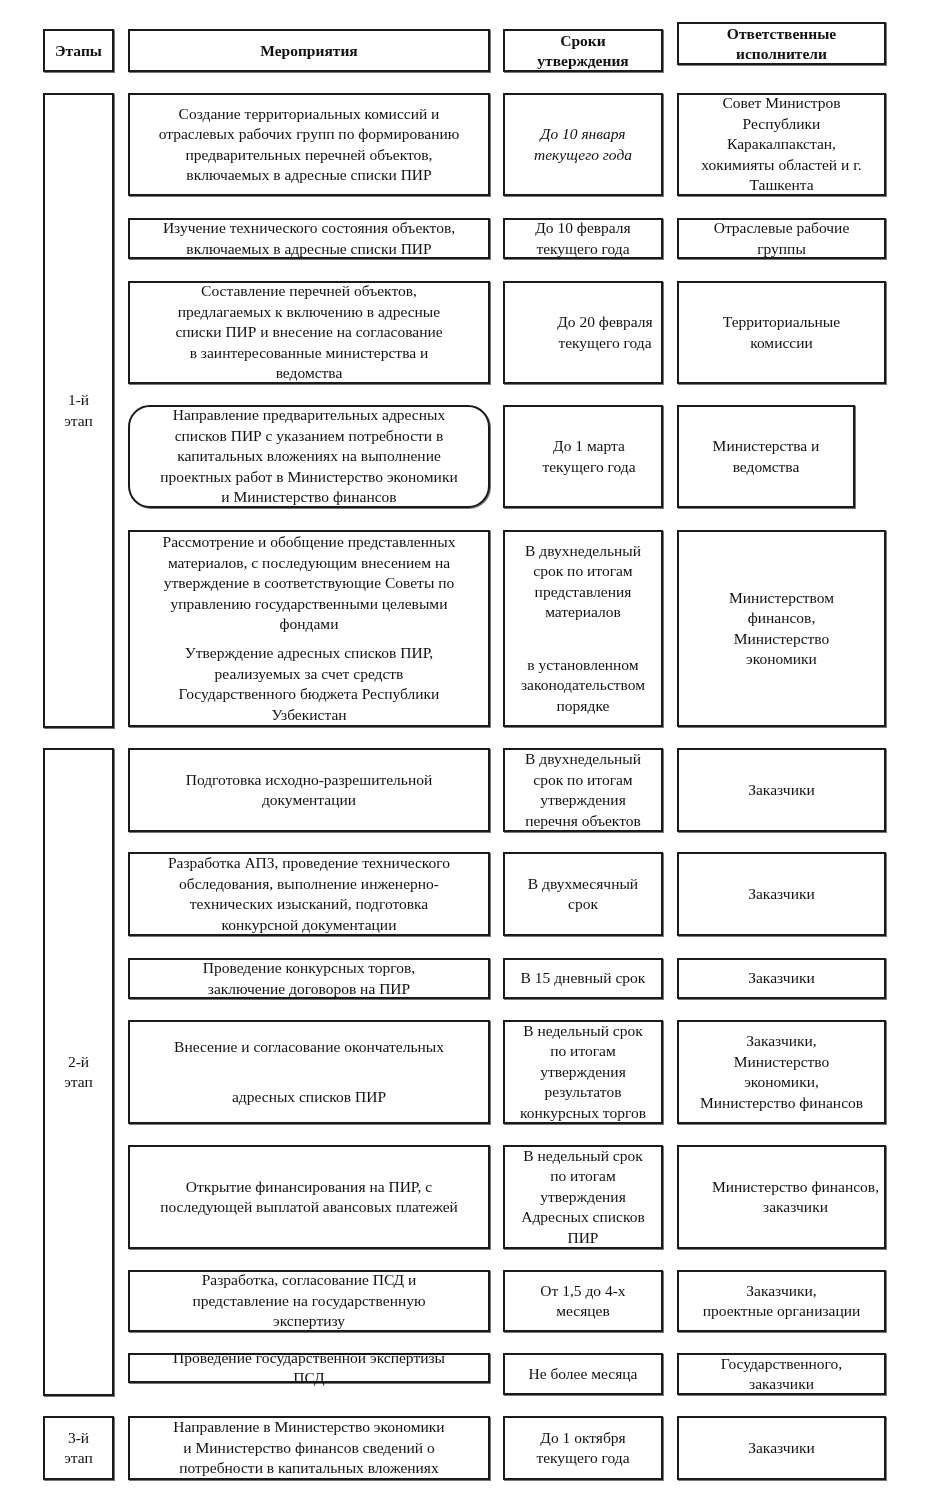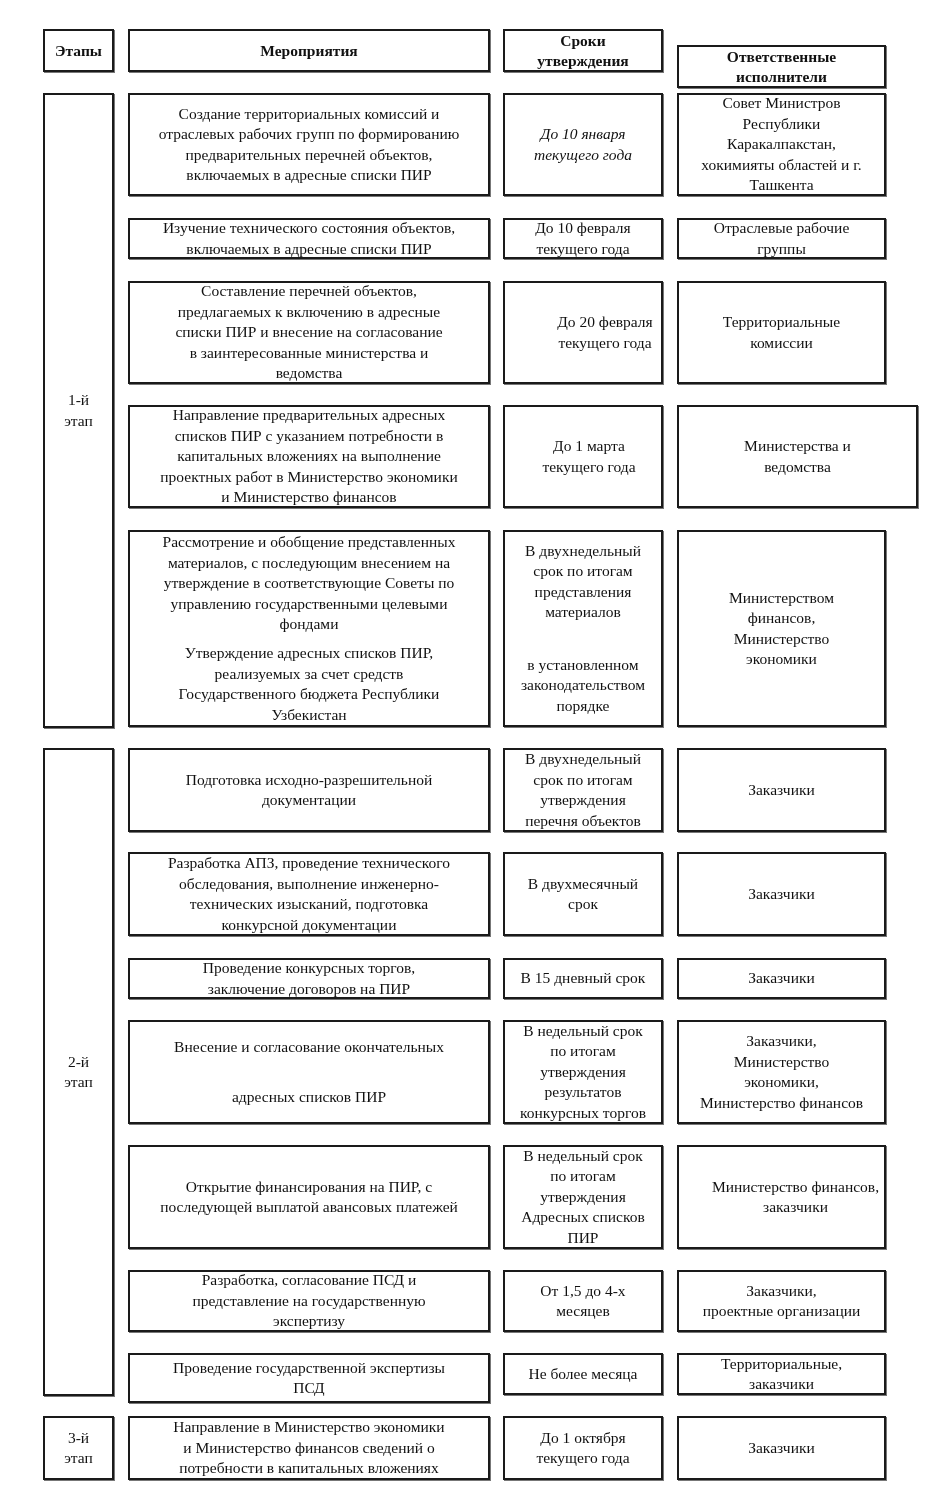--- a/index.html
+++ b/index.html
@@ -19,21 +19,21 @@
 <div class="box hdr" style="left:43px;top:29px;width:71px;height:43px;">
   <span class="line">Этапы</span>
 </div>
 <div class="box hdr" style="left:128px;top:29px;width:362px;height:43px;">
   <span class="line">Мероприятия</span>
 </div>
 <div class="box hdr" style="left:503px;top:29px;width:160px;height:43px;">
   <span class="line">Сроки</span>
   <span class="line">утверждения</span>
 </div>
-<div class="box hdr" style="left:677px;top:45px;width:209px;height:43px;">
+<div class="box hdr" style="left:677px;top:22px;width:209px;height:43px;">
   <span class="line">Ответственные</span>
   <span class="line">исполнители</span>
 </div>
 
 <div class="box" style="left:43px;top:93px;width:71px;height:635px;">
   <span class="line">1-й</span>
   <span class="line">этап</span>
 </div>
 <div class="box" style="left:43px;top:748px;width:71px;height:648px;">
   <span class="line">2-й</span>
@@ -82,32 +82,32 @@
       <span class="line">ведомства</span>
     </div>
     <div class="box" style="left: 503px; top: 281px; width: 160px; height: 103px; padding-left: 48px;">
       <span class="line">До 20 февраля</span>
       <span class="line">текущего года</span>
     </div>
     <div class="box" style="left: 677px; top: 281px; width: 209px; height: 103px;">
       <span class="line">Территориальные</span>
       <span class="line">комиссии</span>
     </div>
-    <div class="box" style="left: 128px; top: 405px; width: 362px; height: 103px;">
+    <div class="box" style="left: 128px; top: 405px; width: 362px; height: 103px; border-radius: 22px;">
       <span class="line">Направление предварительных адресных</span>
       <span class="line">списков ПИР с указанием потребности в</span>
       <span class="line">капитальных вложениях на выполнение</span>
       <span class="line">проектных работ в Министерство экономики</span>
       <span class="line">и Министерство финансов</span>
     </div>
     <div class="box" style="left: 503px; top: 405px; width: 160px; height: 103px; padding-left: 16px;">
       <span class="line">До 1 марта</span>
       <span class="line">текущего года</span>
     </div>
-    <div class="box" style="left: 677px; top: 405px; width: 241px; height: 103px;">
+    <div class="box" style="left: 677px; top: 405px; width: 178px; height: 103px;">
       <span class="line">Министерства и</span>
       <span class="line">ведомства</span>
     </div>
     <div class="box" style="left: 128px; top: 530px; width: 362px; height: 197px;">
       <span class="line">Рассмотрение и обобщение представленных</span>
       <span class="line">материалов, с последующим внесением на</span>
       <span class="line">утверждение в соответствующие Советы по</span>
       <span class="line">управлению государственными целевыми</span>
       <span class="line">фондами</span>
       <span class="gap" style="height: 12px;"></span>
@@ -206,29 +206,29 @@
       <span class="line">экспертизу</span>
     </div>
     <div class="box" style="left: 503px; top: 1270px; width: 160px; height: 62px;">
       <span class="line">От 1,5 до 4-х</span>
       <span class="line">месяцев</span>
     </div>
     <div class="box" style="left: 677px; top: 1270px; width: 209px; height: 62px;">
       <span class="line">Заказчики,</span>
       <span class="line">проектные организации</span>
     </div>
-    <div class="box" style="left: 128px; top: 1353px; width: 362px; height: 50px;">
+    <div class="box" style="left: 128px; top: 1353px; width: 362px; height: 30px;">
       <span class="line">Проведение государственной экспертизы</span>
       <span class="line">ПСД</span>
     </div>
     <div class="box" style="left: 503px; top: 1353px; width: 160px; height: 42px;">
       <span class="line">Не более месяца</span>
     </div>
     <div class="box" style="left: 677px; top: 1353px; width: 209px; height: 42px;">
-      <span class="line">Территориальные,</span>
+      <span class="line">Государственного,</span>
       <span class="line">заказчики</span>
     </div>
     <div class="box" style="left: 128px; top: 1416px; width: 362px; height: 64px;">
       <span class="line">Направление в Министерство экономики</span>
       <span class="line">и Министерство финансов сведений о</span>
       <span class="line">потребности в капитальных вложениях</span>
     </div>
     <div class="box" style="left: 503px; top: 1416px; width: 160px; height: 64px;">
       <span class="line">До 1 октября</span>
       <span class="line">текущего года</span>

